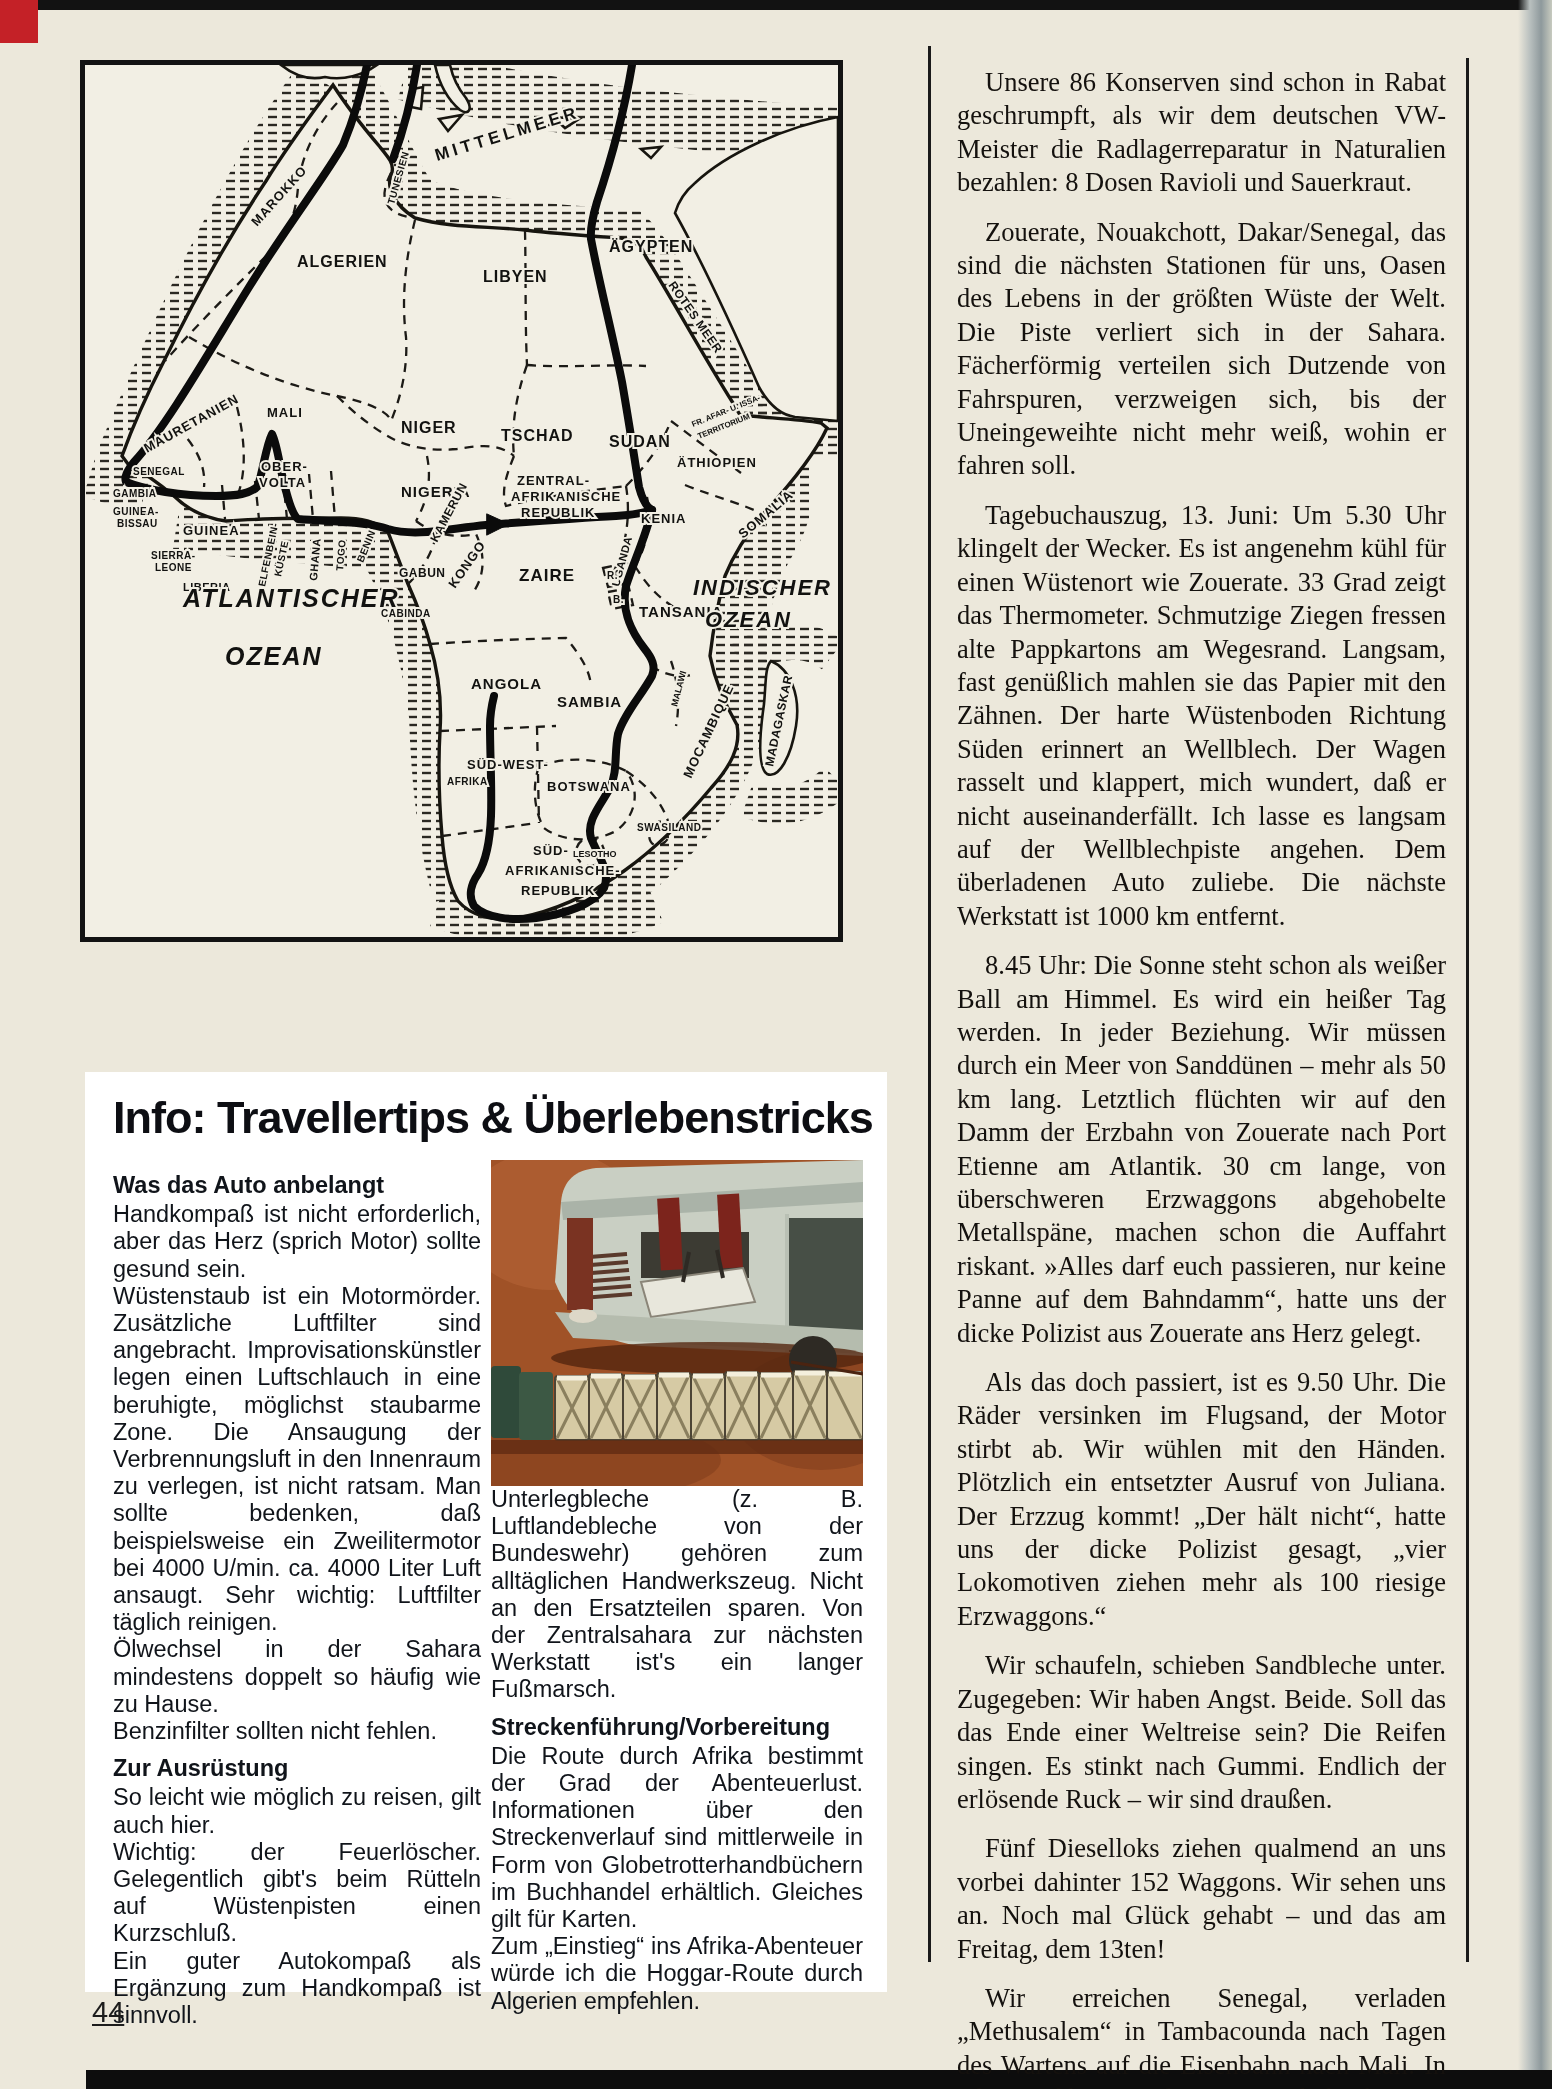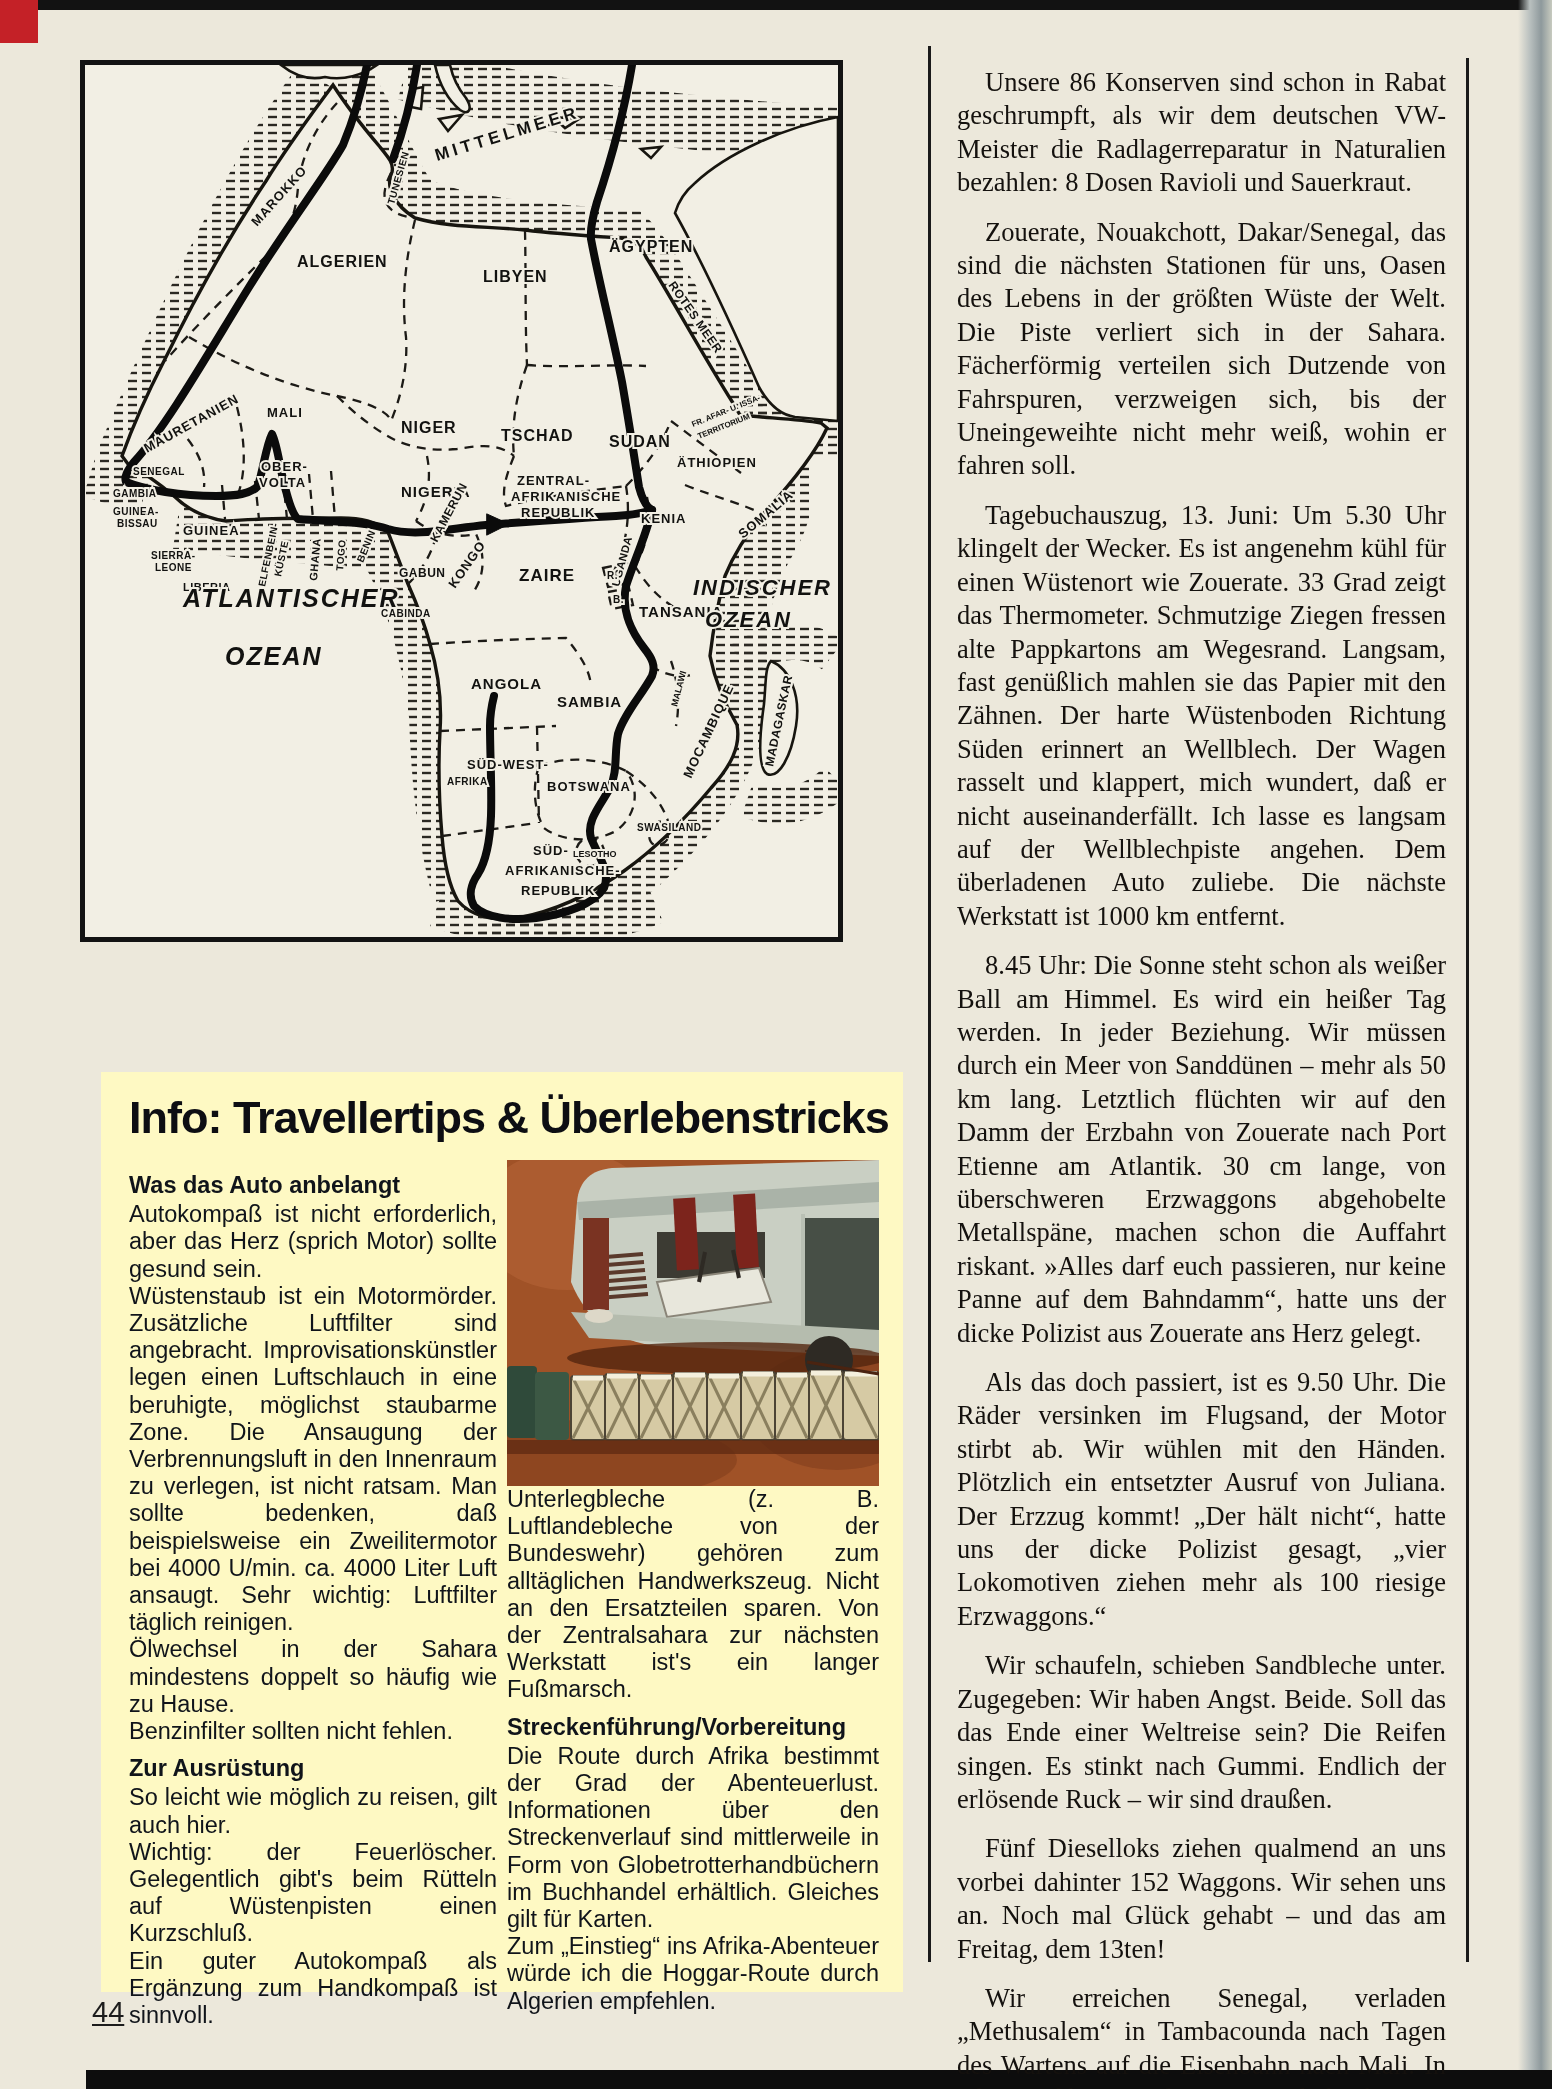--- a/index.html
+++ b/index.html
@@ -13,21 +13,21 @@
   .rule{position:absolute;background:#1a1a1a;}
   .rule-left{left:928px;top:46px;width:3px;height:1916px;}
   .rule-right{left:1466px;top:58px;width:3px;height:1904px;}
 
   .map-frame{position:absolute;left:80px;top:60px;width:763px;height:882px;
         background:#f2efe4;border:5px solid #131313;box-sizing:border-box;}
   .map-frame svg{display:block;width:753px;height:872px;}
   .map-caption{position:absolute;left:85px;top:958px;width:770px;
         font-size:26px;font-weight:bold;letter-spacing:.2px;color:#1b1b1b;}
 
-  .infobox{position:absolute;left:85px;top:1072px;width:802px;height:920px;background:#fef9c3;margin-left:16px;}
+  .infobox{position:absolute;left:85px;top:1072px;width:802px;height:920px;background:#ffffff;}
   .info-title{position:absolute;left:28px;top:20px;font-size:45px;font-weight:bold;
         letter-spacing:-1px;color:#0d0e13;}
   .info-col{position:absolute;font-size:23.5px;line-height:27.2px;text-align:justify;color:#10141a;}
   .info-col-left{left:28px;top:100px;width:368px;}
   .info-col-right{left:406px;top:88px;width:372px;}
   .info-col p{margin:0;}
   .info-h{font-weight:bold;margin:10px 0 2px 0;text-align:left;}
   .info-h.first{margin-top:0;}
   .photo{width:372px;height:326px;}
   .photo svg{display:block;width:372px;height:326px;}
@@ -220,21 +220,21 @@
       </g>
     </svg>
   </div>
 
 
   <div class="infobox">
     <div class="info-title">Info: Travellertips &amp; Überlebenstricks</div>
 
     <div class="info-col info-col-left">
       <div class="info-h first">Was das Auto anbelangt</div>
-      <p>Autokompaß ist nicht erforderlich, aber das Herz (sprich Motor) sollte gesund sein.</p>
+      <p>Handkompaß ist nicht erforderlich, aber das Herz (sprich Motor) sollte gesund sein.</p>
       <p>Wüstenstaub ist ein Motormörder. Zusätzliche Luftfilter sind angebracht. Improvisationskünstler legen einen Luftschlauch in eine beruhigte, möglichst staubarme Zone. Die Ansaugung der Verbrennungsluft in den Innenraum zu verlegen, ist nicht ratsam. Man sollte bedenken, daß beispielsweise ein Zweilitermotor bei 4000 U/min. ca. 4000 Liter Luft ansaugt. Sehr wichtig: Luftfilter täglich reinigen.</p>
       <p>Ölwechsel in der Sahara mindestens doppelt so häufig wie zu Hause.</p>
       <p>Benzinfilter sollten nicht fehlen.</p>
       <div class="info-h">Zur Ausrüstung</div>
       <p>So leicht wie möglich zu reisen, gilt auch hier.</p>
       <p>Wichtig: der Feuerlöscher. Gelegentlich gibt's beim Rütteln auf Wüstenpisten einen Kurzschluß.</p>
       <p>Ein guter Autokompaß als Ergänzung zum Handkompaß ist sinnvoll.</p>
     </div>
 
     <div class="info-col info-col-right">

